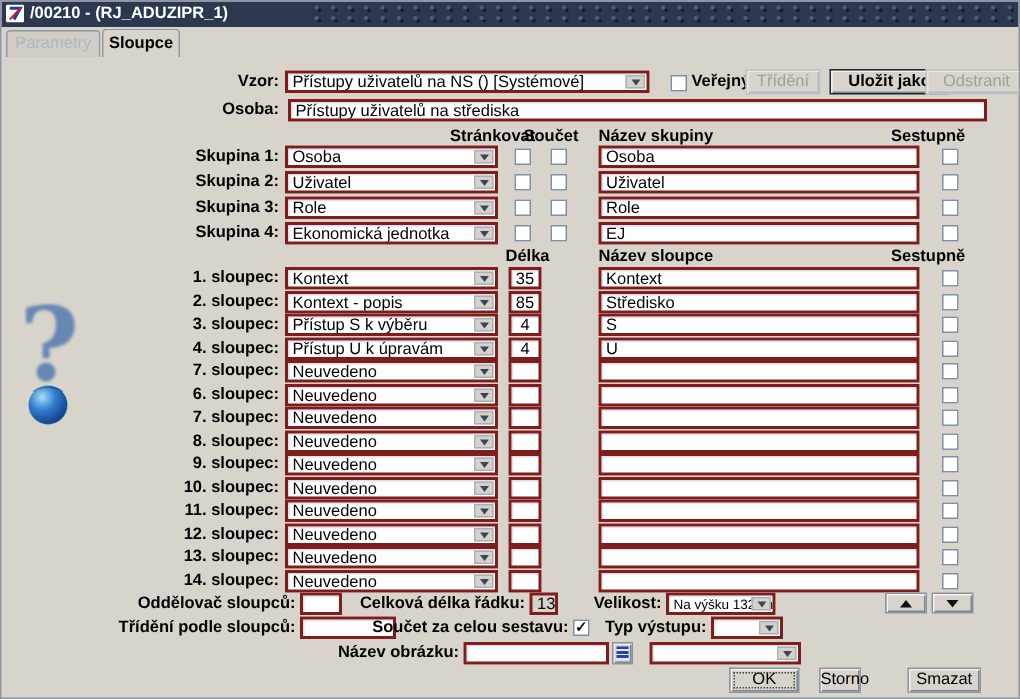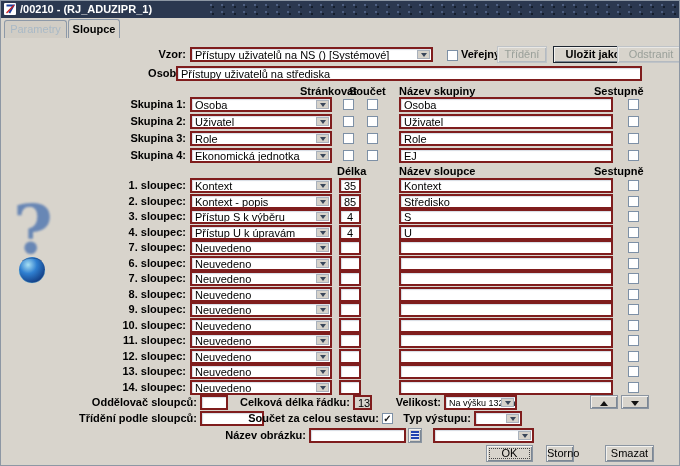--- a/index.html
+++ b/index.html
@@ -55,21 +55,21 @@
 
   
   [data-name="vzor-label"]{left:0;width:185px;top:46px}
   [data-name="vzor-select"]{left:189px;width:243px;top:46px}
   [data-name="verejny-checkbox"]{left:446px;top:49px}
   [data-name="verejny-label"]{left:460px;top:46px;text-align:left;width:50px}
   [data-name="save-button"]{left:496px;top:45px;width:50px}
   [data-name="save-as-button"]{left:552px;top:45px;width:80px}
   [data-name="delete-button"]{left:616px;top:45px;width:68px}
   [data-name="nadpis-label"]{left:0;width:185px;top:65px}
-  [data-name="nadpis-input"]{left:175px;width:466px;top:65px}
+  [data-name="nadpis-input"]{left:191px;width:466px;top:65px}
 
   
   [data-name="header-paginate"]{left:299px;top:84px}
   [data-name="header-sum"]{left:348px;top:84px}
   [data-name="header-group-name"]{left:398px;top:84px}
   [data-name="header-group-desc"]{left:593px;top:84px}
   [data-name="header-length"]{left:336px;top:164px}
   [data-name="header-column-name"]{left:398px;top:164px}
   [data-name="header-column-desc"]{left:593px;top:164px}
 

